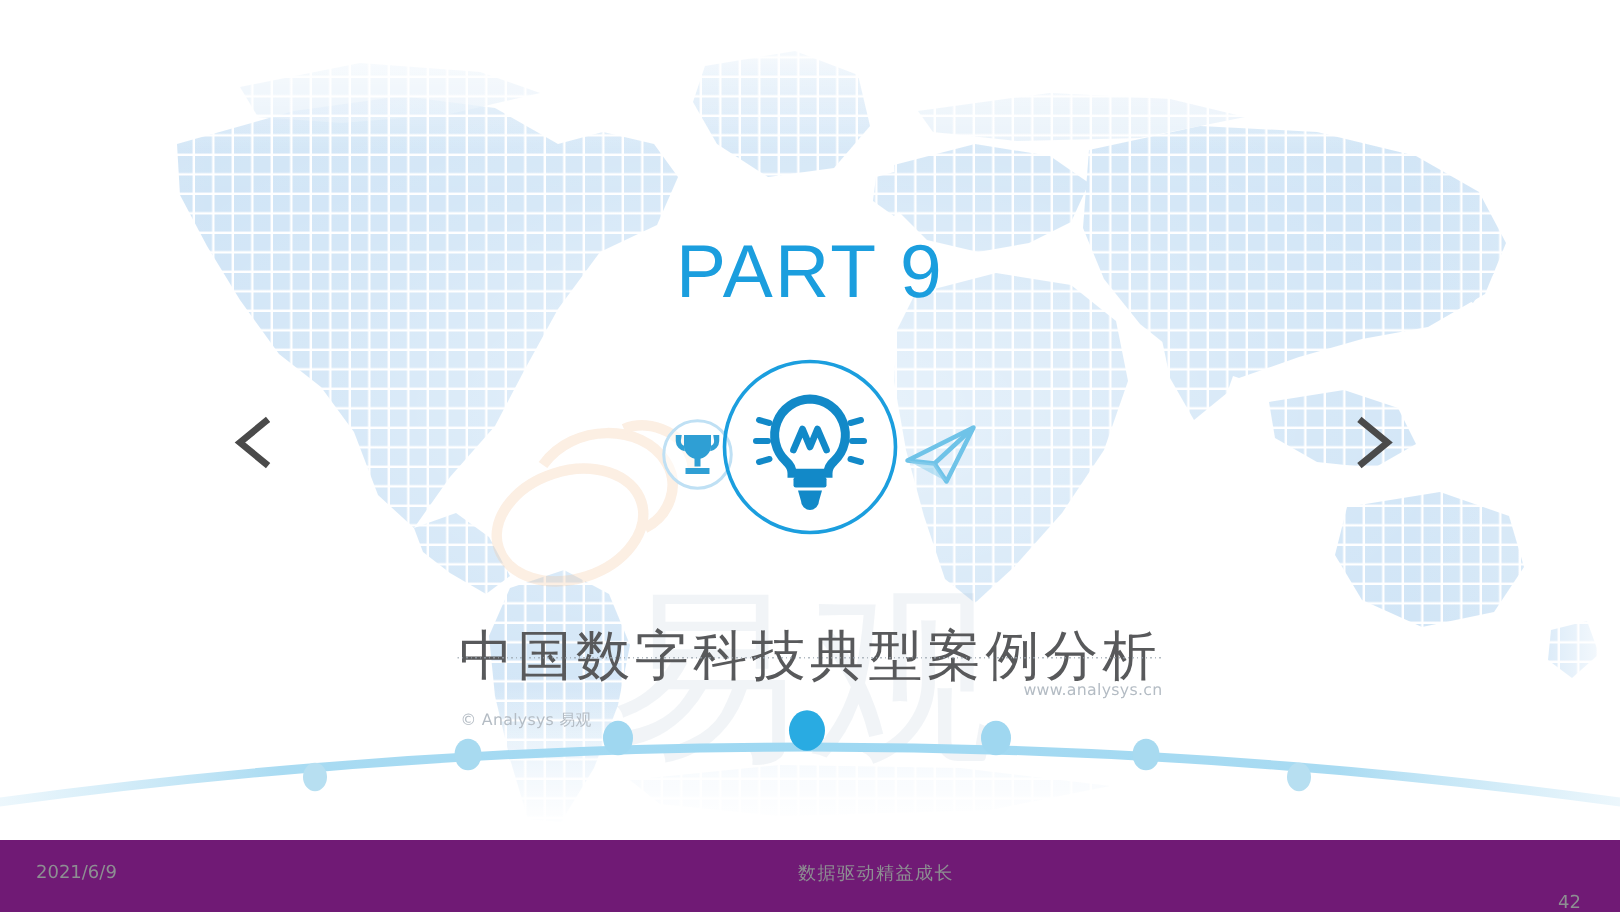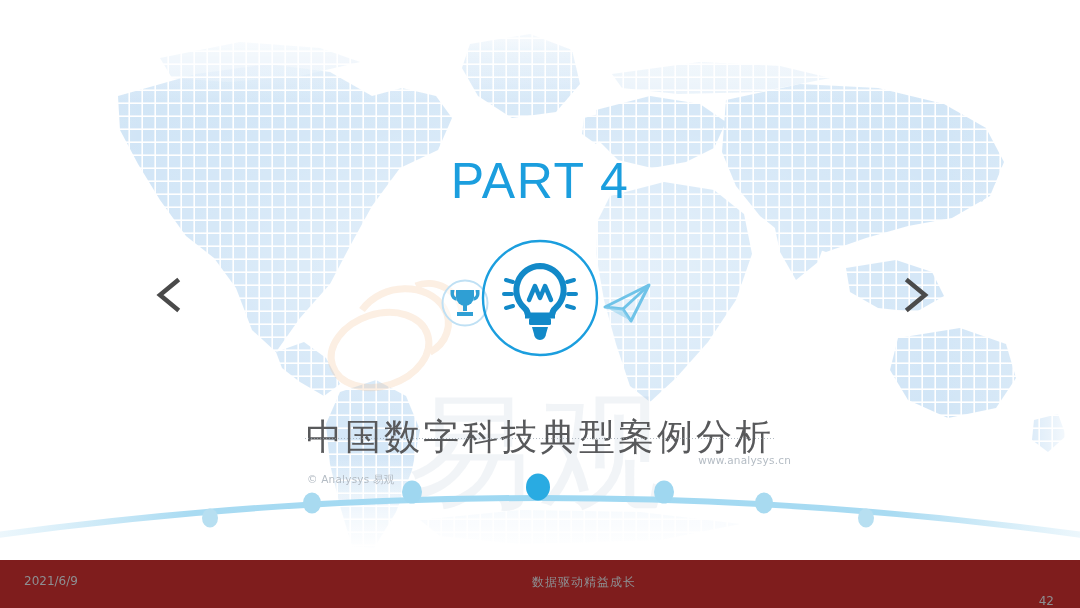--- a/index.html
+++ b/index.html
@@ -154,21 +154,21 @@
     left: 307px;
     top: 454px;
     font-size: 10.5px;
     color: #b4bcc4;
     font-family: "DejaVu Sans", sans-serif;
     letter-spacing: 0.2px;
     margin-top: 19px;
   }
   .credit-right {
     position: absolute;
-    left: 16px;
+    left: 0;
     top: 454px;
     width: 775px;
     text-align: right;
     font-size: 10.5px;
     color: #b4bcc4;
     font-family: "DejaVu Sans", sans-serif;
     letter-spacing: 0.2px;
   }
 
   
@@ -192,21 +192,21 @@
     pointer-events: none;
   }
 
   
   .footer {
     position: absolute;
     left: 0;
     top: 560px;
     width: 1080px;
     height: 48px;
-    background: #7f1d1d;
+    background: #701a75;
   }
   .footer-date {
     position: absolute;
     left: 24px;
     top: 14px;
     font-size: 12px;
     color: #8d8f92;
     font-family: "DejaVu Sans", sans-serif;
   }
   .footer-center {
@@ -312,21 +312,21 @@
       <g fill="none" stroke="#f2c39a" stroke-width="7" opacity="0.55">
         <ellipse cx="62" cy="92" rx="50" ry="36" transform="rotate(-18 62 92)"></ellipse>
         <path d="M44 52 C64 24, 110 24, 126 50 C136 66, 128 86, 112 94"></path>
         <path d="M98 28 C116 20, 142 32, 144 54"></path>
       </g>
     </svg>
   </div>
 
   <div class="cn-watermark">易观</div>
 
-  <div class="part-label">PART 4</div>
+  <div class="part-label">PART 9</div>
 
   <div class="icon-cluster">
 
     <div class="icon-trophy">
       <svg width="54" height="54" viewBox="0 0 54 54" xmlns="http://www.w3.org/2000/svg">
         <circle cx="27" cy="27" r="23" fill="#ffffff" opacity="0.55"></circle>
         <circle cx="27" cy="27" r="22.5" fill="none" stroke="#bfe0f4" stroke-width="2"></circle>
         <g fill="#2f9fd4">
           <path d="M18 14 h18 v7 a9 9 0 0 1 -18 0 z"></path>
           <path d="M16.5 14 h-4 v4 a7 7 0 0 0 6 6.8 v-3.4 a3.6 3.6 0 0 1 -2.6 -3.4 z"></path>

